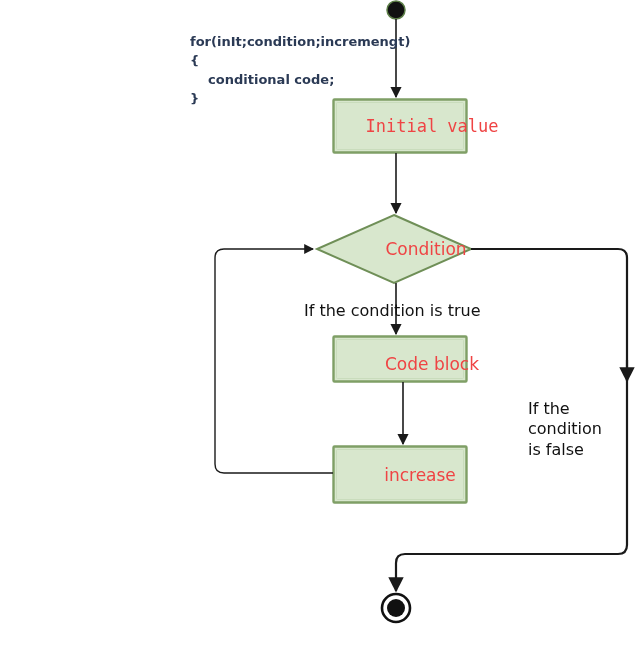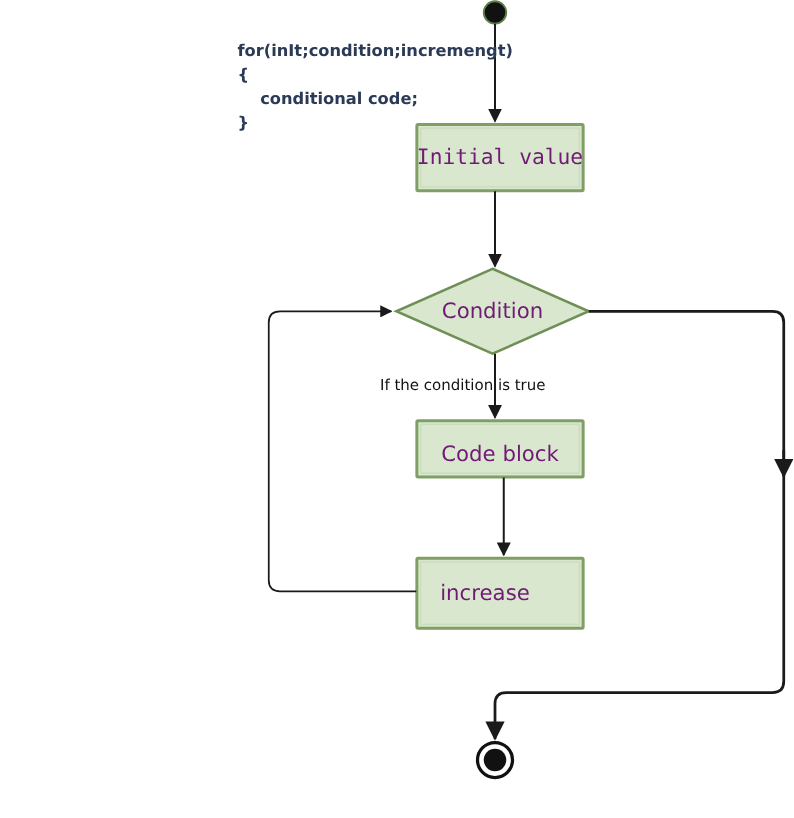--- a/index.html
+++ b/index.html
@@ -23,36 +23,37 @@
     top: 0;
     width: 635px;
     height: 654px;
   }
   .node-label {
     position: absolute;
     display: flex;
     align-items: center;
     justify-content: center;
     text-align: center;
-    color: #701a75;
+    color: #ef4444;
     pointer-events: none;
     white-space: pre;
+    margin-left: 32px;
   }
   .mono-label {
     font-family: "DejaVu Sans Mono", "Liberation Mono", monospace;
     font-size: 17px;
   }
   .sans-label {
     font-family: "DejaVu Sans", "Liberation Sans", sans-serif;
     font-size: 17px;
   }
   .edge-label {
     position: absolute;
     font-family: "DejaVu Sans", "Liberation Sans", sans-serif;
-    font-size: 12px;
+    font-size: 16px;
     color: #111111;
     white-space: pre;
     line-height: 1.28;
   }
   .code-block {
     position: absolute;
     font-family: "DejaVu Sans", "Liberation Sans", sans-serif;
     font-size: 13px;
     font-weight: bold;
     color: #2b3a55;
@@ -114,14 +115,17 @@
   <div class="node-label mono-label" style="left:333px; top:99px; width:134px; height:54px;">Initial value</div>
 
   <div class="node-label sans-label" style="left:317px; top:215px; width:154px; height:68px;">Condition</div>
 
   <div class="node-label sans-label" style="left:333px; top:336px; width:134px; height:56px;">Code block</div>
 
   <div class="node-label sans-label" style="left:333px; top:446px; width:110px; height:57px;">increase</div>
 
   <div class="edge-label" style="left:304px; top:301px;">If the condition is true</div>
 
+  <div class="edge-label" style="left:528px; top:399px;">If the
+condition
+is false</div>
 
 </div>
 
 </body></html>

